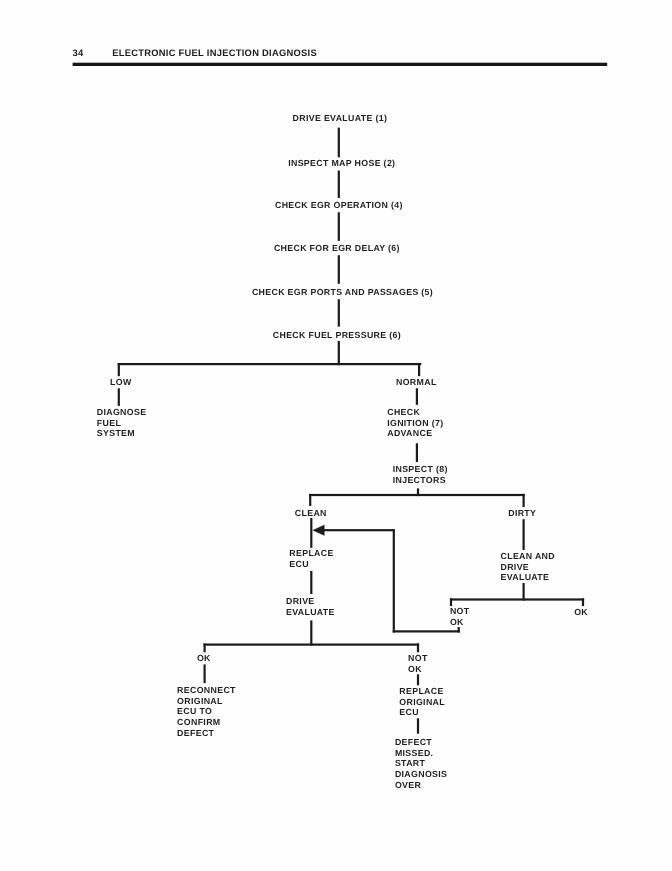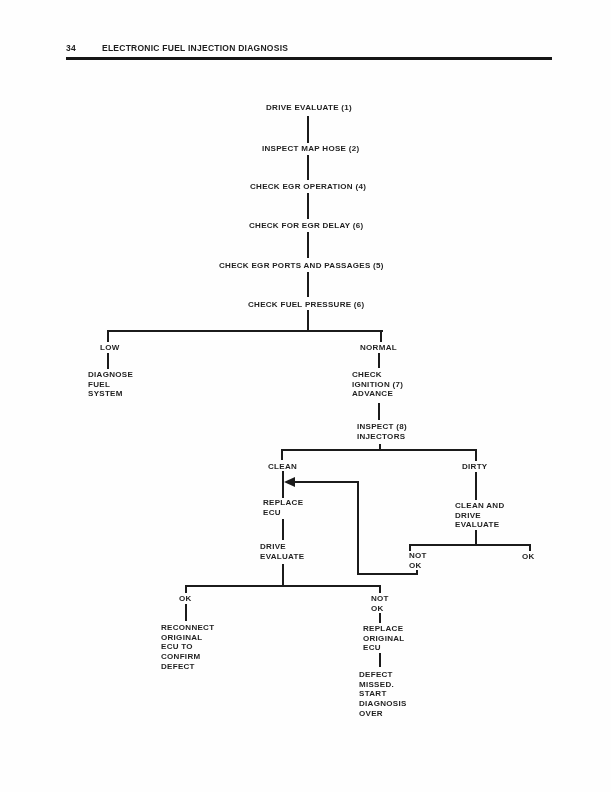--- a/index.html
+++ b/index.html
@@ -37,21 +37,21 @@
 
   <span class="hdr-num">34</span>
   <span class="hdr-title">ELECTRONIC FUEL INJECTION DIAGNOSIS</span>
   <div class="hdr-rule"></div>
 
 
   <div class="node" style="left:266px;top:103px;">DRIVE EVALUATE (1)</div>
   <div class="node" style="left:262px;top:144px;">INSPECT MAP HOSE (2)</div>
   <div class="node" style="left:250px;top:182px;">CHECK EGR OPERATION (4)</div>
   <div class="node" style="left:249px;top:221px;">CHECK FOR EGR DELAY (6)</div>
-  <div class="node" style="left:219px;top:261px;text-align:center;">CHECK EGR PORTS AND PASSAGES (5)</div>
+  <div class="node" style="left:229px;top:261px;text-align:center;">CHECK EGR PORTS AND PASSAGES (5)</div>
   <div class="node" style="left:248px;top:300px;">CHECK FUEL PRESSURE (6)</div>
 
   <div class="vl" style="left:307px;top:116px;height:27px;"></div>
   <div class="vl" style="left:307px;top:155px;height:25px;"></div>
   <div class="vl" style="left:307px;top:193px;height:26px;"></div>
   <div class="vl" style="left:307px;top:232px;height:26px;"></div>
   <div class="vl" style="left:307px;top:272px;height:25px;"></div>
   <div class="vl" style="left:307px;top:310px;height:22px;"></div>
 
   <div class="hl" style="left:107px;top:330px;width:276px;"></div>

